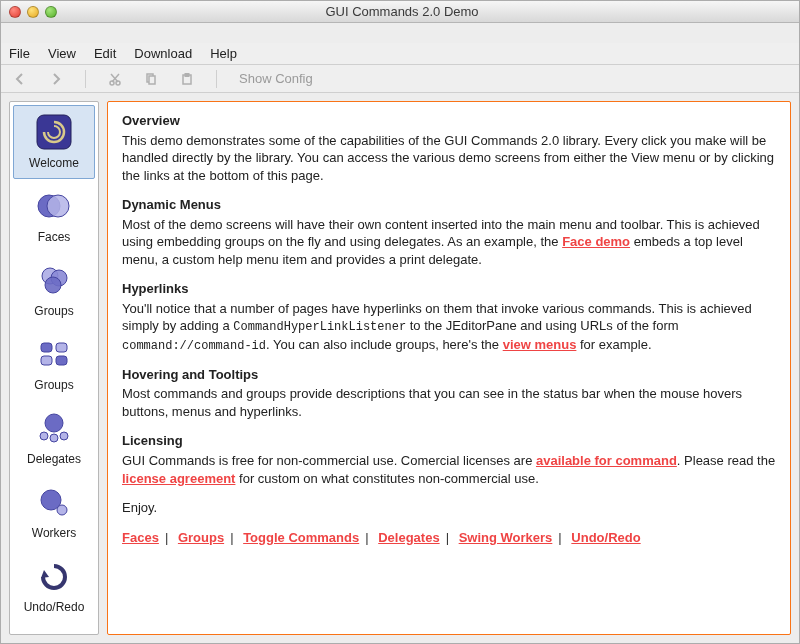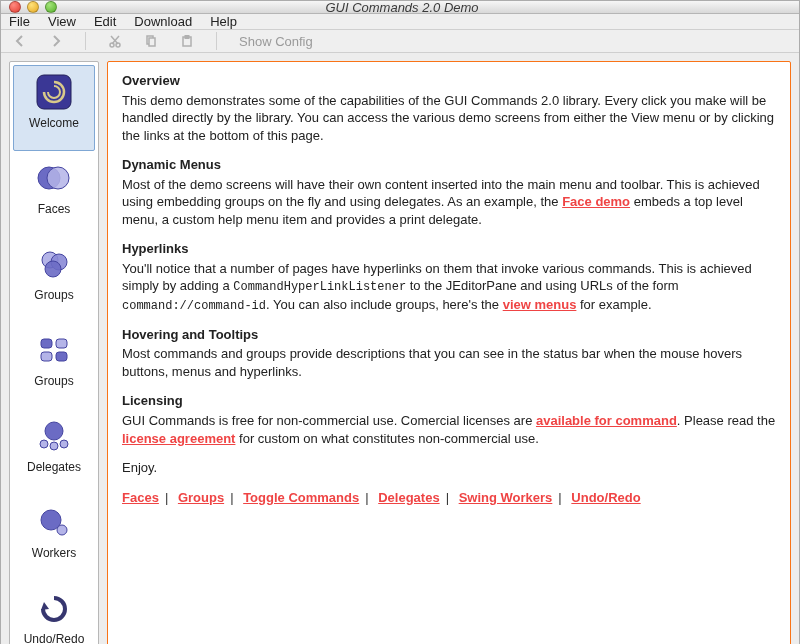--- a/index.html
+++ b/index.html
@@ -32,32 +32,33 @@
   .traffic { display: flex; gap: 6px; }
   .tl {
     width: 12px; height: 12px; border-radius: 50%;
     border: 1px solid rgba(0,0,0,0.25);
   }
   .close-b { background: radial-gradient(circle at 35% 30%, #ff8a80, #e33e32); }
   .min-b   { background: radial-gradient(circle at 35% 30%, #ffe27a, #e6a822); }
   .zoom-b  { background: radial-gradient(circle at 35% 30%, #a4e57b, #56b02a); }
   .title {
     position: absolute; left: 4px; right: 0; text-align: center;
-    font-size: 13px; color: #3a3a3a; font-style: italic;
+    font-size: 13px; color: #3a3a3a;
   }
   .menubar {
     height: 22px;
     background: #efefef;
     border-bottom: 1px solid #cfcfcf;
     display: flex;
     align-items: center;
     padding: 0 8px;
     gap: 18px;
     font-size: 13px;
     color: #222;
+    margin-top: 20px;
   }
   .menubar span { cursor: default; }
   .toolbar {
     height: 28px;
     background: #efefef;
     border-bottom: 1px solid #cfcfcf;
     display: flex;
     align-items: center;
     padding: 0 8px;
     gap: 14px;
@@ -88,21 +89,21 @@
     border: 1px solid #b7b7b7;
     border-radius: 2px;
     display: flex;
     flex-direction: column;
     align-items: stretch;
     padding: 3px;
   }
   .sbitem {
     display: flex; flex-direction: column; align-items: center;
     gap: 4px;
-    padding: 6px 2px 20px;
+    padding: 6px 2px 8px;
     border: 1px solid transparent;
     cursor: default;
     text-align: right;
   }
   .sbitem.selected {
     background: #d7e4f3;
     border: 1px solid #7fa7d4;
     border-radius: 2px;
   }
   .sbitem .lbl {

